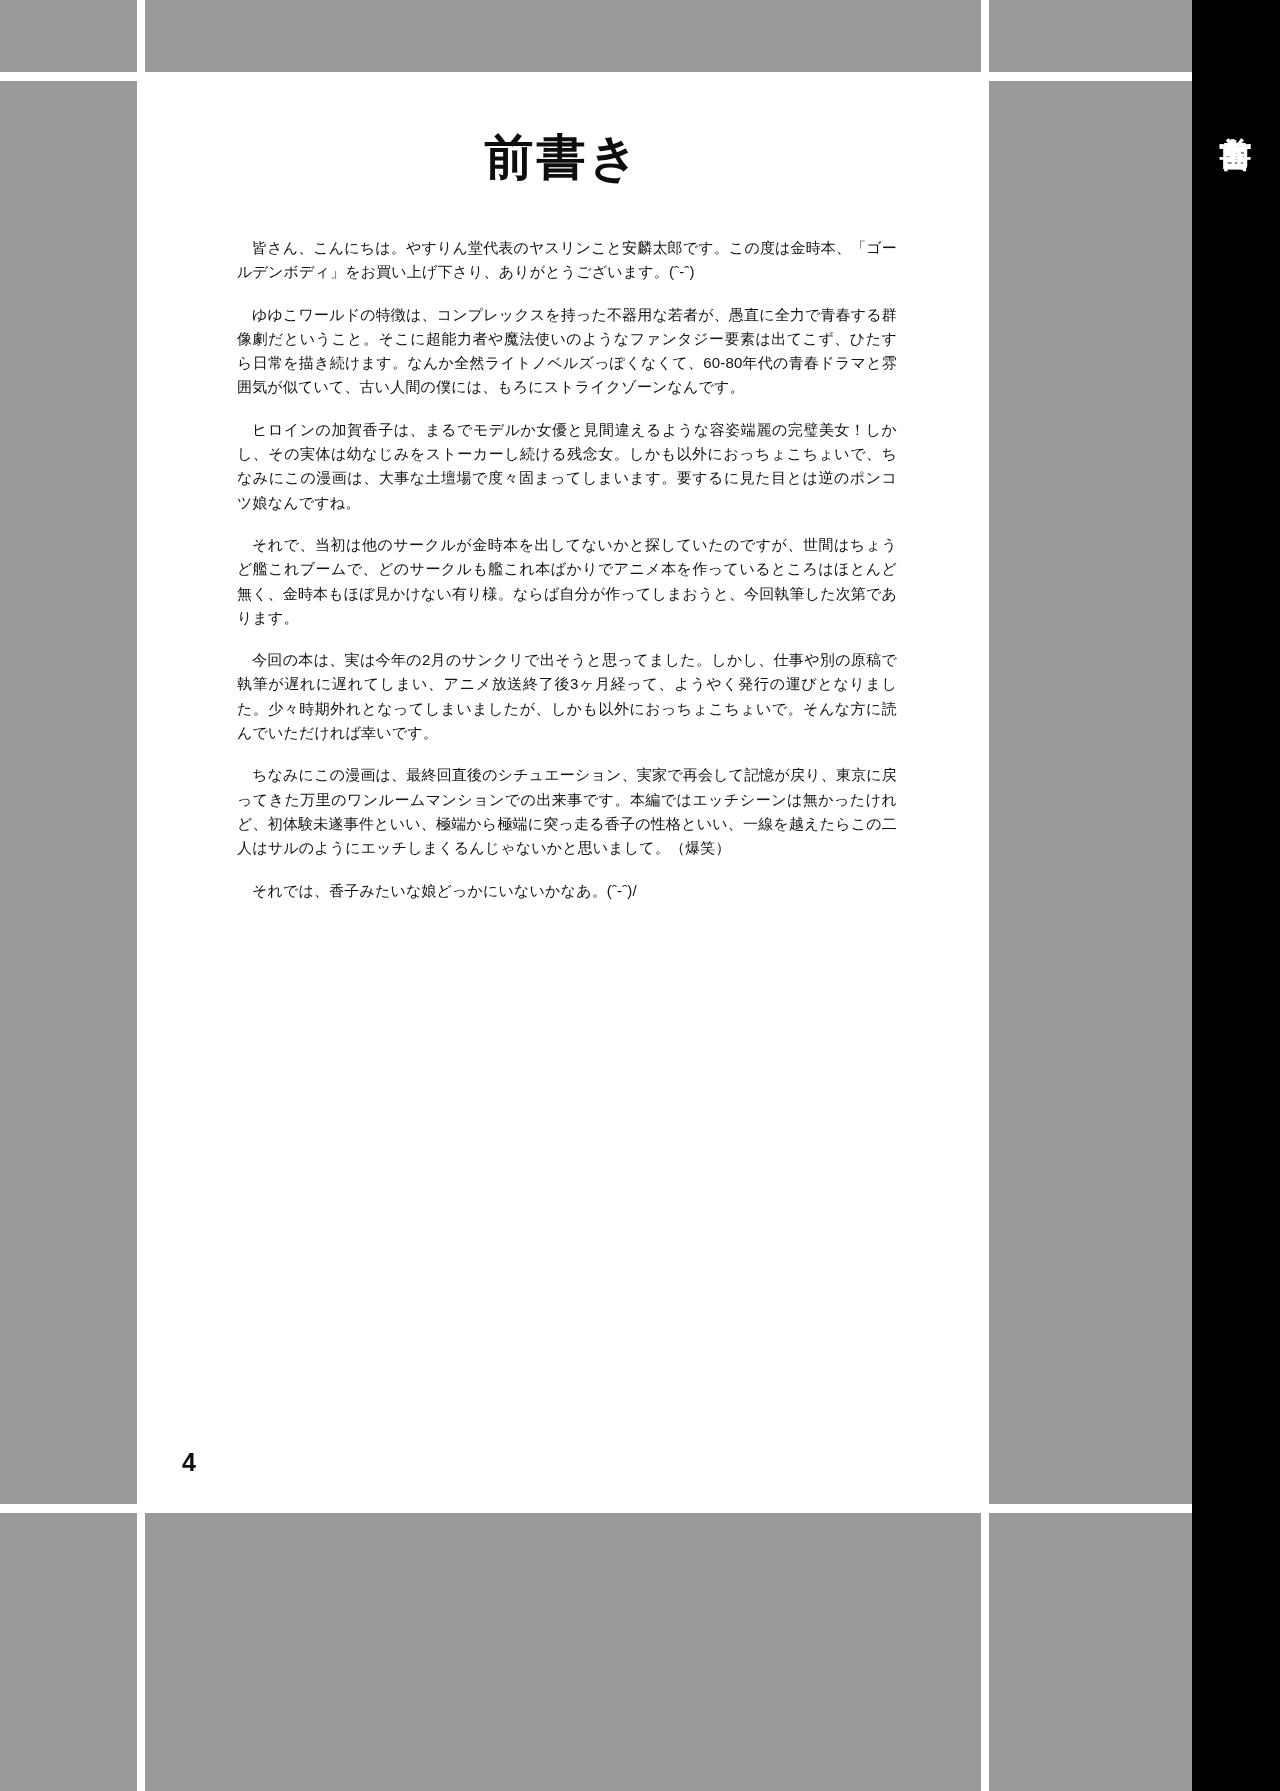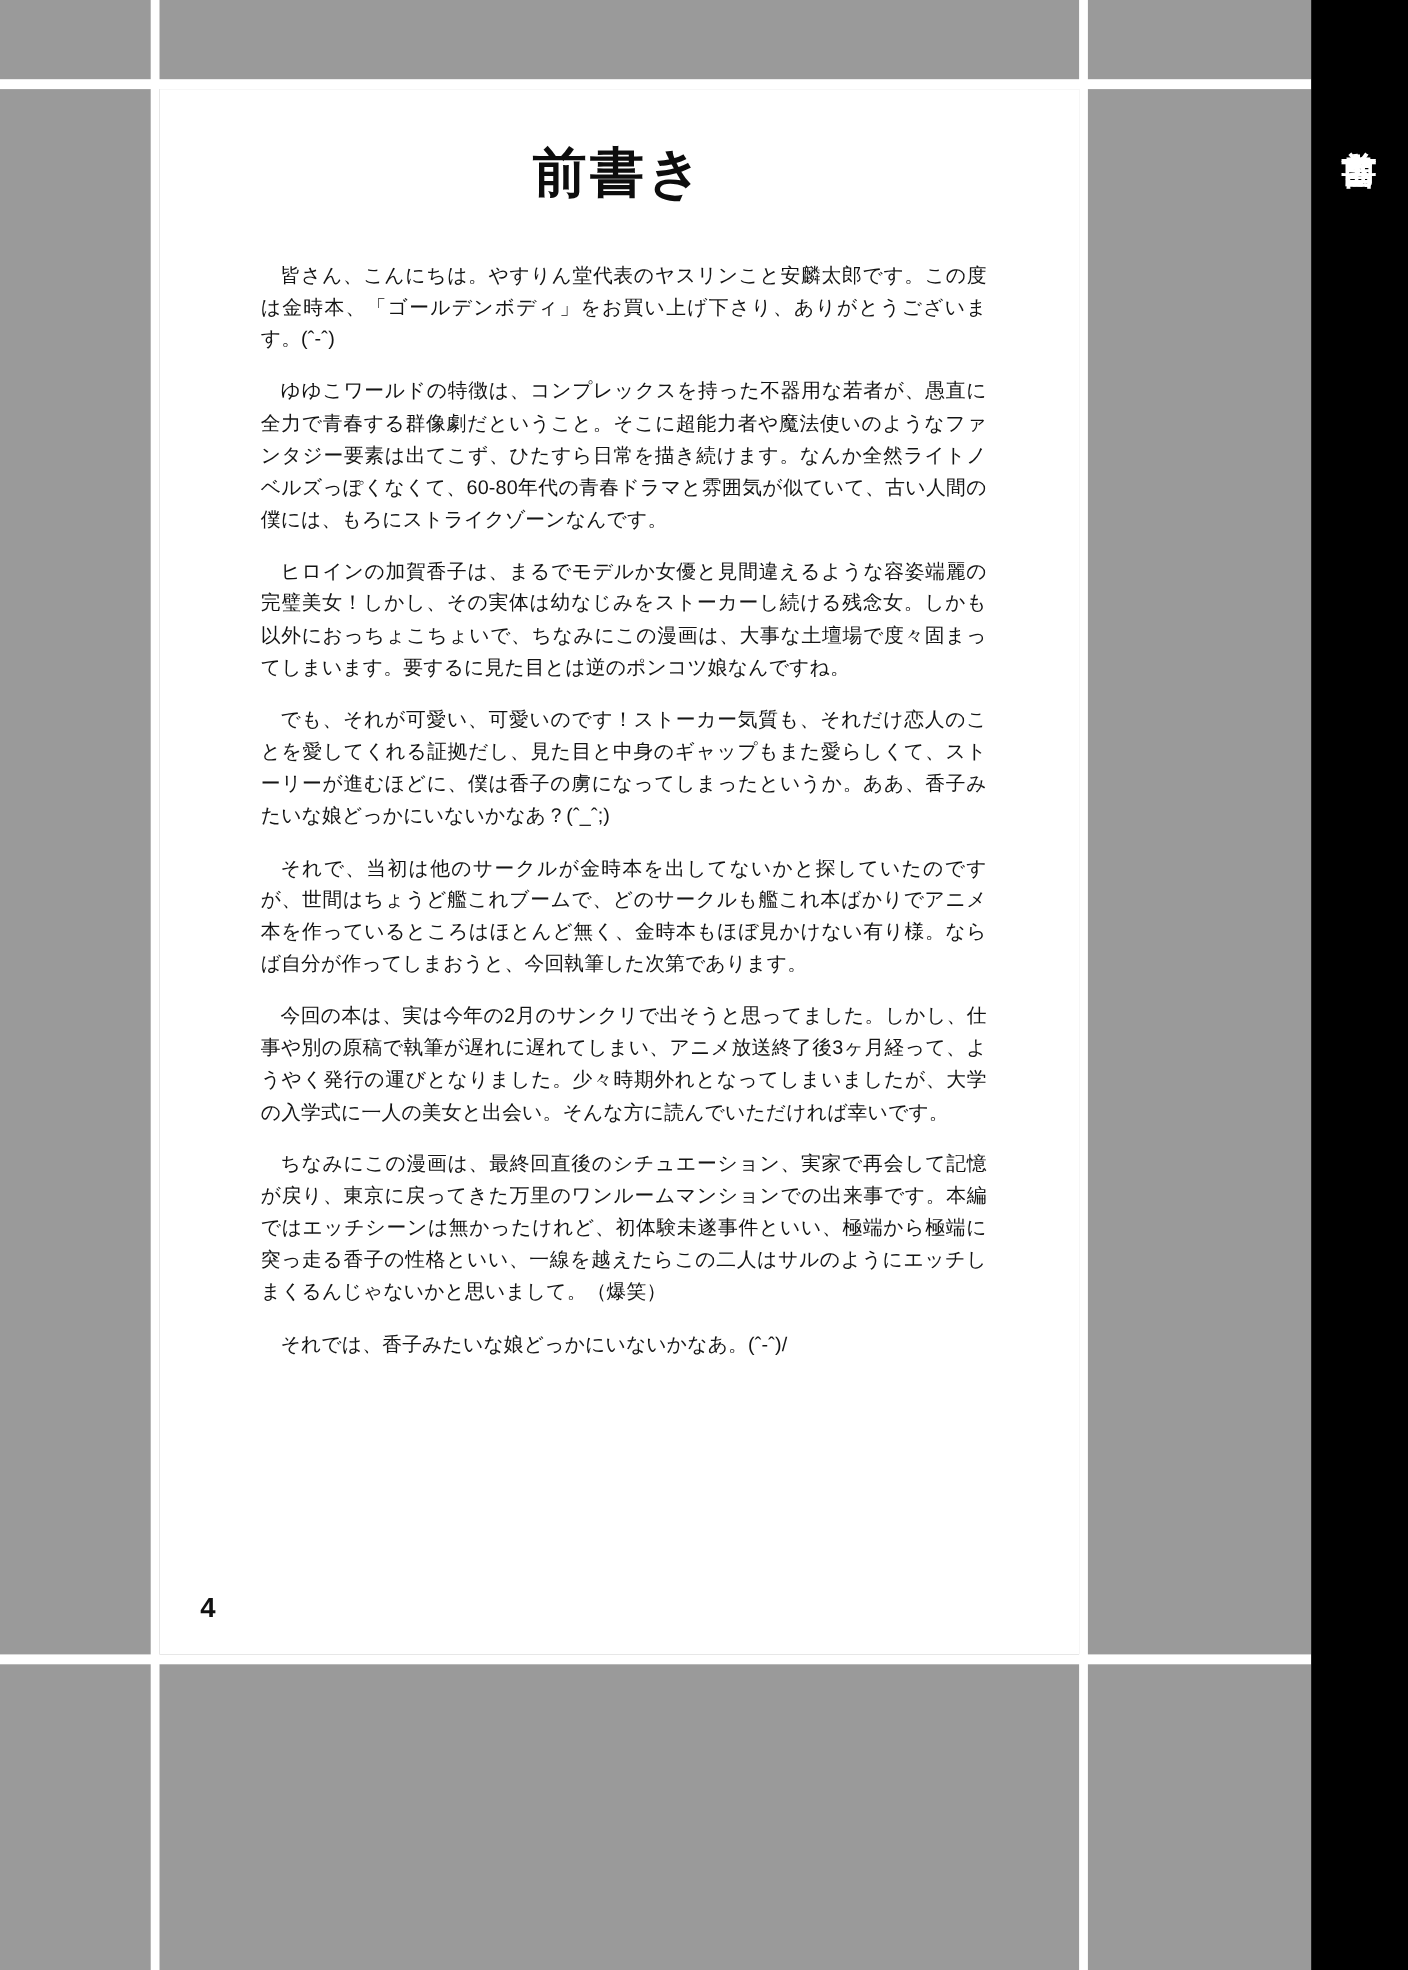--- a/index.html
+++ b/index.html
@@ -108,21 +108,21 @@
     font-weight: bold;
     letter-spacing: 3px;
     color: #0d0d0d;
   }
   .body-text {
     position: absolute;
     left: 92px;
     top: 155px;
     width: 660px;
     color: #141414;
-    font-size: 18px;
+    font-size: 15px;
     line-height: 1.62;
     text-align: justify;
     letter-spacing: 0.15px;
   }
   .body-text p {
     margin: 0 0 18px 0;
     text-indent: 1em;
   }
   .page-number {
     position: absolute;
@@ -148,23 +148,22 @@
   <div class="white-strip-h1"></div>
   <div class="white-strip-h2"></div>
 
   <div class="paper">
     <div class="doc-title">前書き</div>
 
     <div class="body-text">
       <p>皆さん、こんにちは。やすりん堂代表のヤスリンこと安麟太郎です。この度は金時本、「ゴールデンボディ」をお買い上げ下さり、ありがとうございます。(ˆ-ˆ)</p>
       <p>ゆゆこワールドの特徴は、コンプレックスを持った不器用な若者が、愚直に全力で青春する群像劇だということ。そこに超能力者や魔法使いのようなファンタジー要素は出てこず、ひたすら日常を描き続けます。なんか全然ライトノベルズっぽくなくて、60-80年代の青春ドラマと雰囲気が似ていて、古い人間の僕には、もろにストライクゾーンなんです。</p>
       <p>ヒロインの加賀香子は、まるでモデルか女優と見間違えるような容姿端麗の完璧美女！しかし、その実体は幼なじみをストーカーし続ける残念女。しかも以外におっちょこちょいで、ちなみにこの漫画は、大事な土壇場で度々固まってしまいます。要するに見た目とは逆のポンコツ娘なんですね。</p>
-      <p>でも、それが可愛い、可愛いのです！ストーカー気質も、それだけ恋人のことを愛してくれる証拠だし、見た目と中身のギャップもまた愛らしくて、ストーリーが進むほどに、僕は香子の虜になってしまったというか。ああ、香子みたいな娘どっかにいないかなあ？(ˆ_ˆ;)</p>
       <p>それで、当初は他のサークルが金時本を出してないかと探していたのですが、世間はちょうど艦これブームで、どのサークルも艦これ本ばかりでアニメ本を作っているところはほとんど無く、金時本もほぼ見かけない有り様。ならば自分が作ってしまおうと、今回執筆した次第であります。</p>
-      <p>今回の本は、実は今年の2月のサンクリで出そうと思ってました。しかし、仕事や別の原稿で執筆が遅れに遅れてしまい、アニメ放送終了後3ヶ月経って、ようやく発行の運びとなりました。少々時期外れとなってしまいましたが、大学の入学式に一人の美女と出会い。そんな方に読んでいただければ幸いです。</p>
+      <p>今回の本は、実は今年の2月のサンクリで出そうと思ってました。しかし、仕事や別の原稿で執筆が遅れに遅れてしまい、アニメ放送終了後3ヶ月経って、ようやく発行の運びとなりました。少々時期外れとなってしまいましたが、しかも以外におっちょこちょいで。そんな方に読んでいただければ幸いです。</p>
       <p>ちなみにこの漫画は、最終回直後のシチュエーション、実家で再会して記憶が戻り、東京に戻ってきた万里のワンルームマンションでの出来事です。本編ではエッチシーンは無かったけれど、初体験未遂事件といい、極端から極端に突っ走る香子の性格といい、一線を越えたらこの二人はサルのようにエッチしまくるんじゃないかと思いまして。（爆笑）</p>
       <p>それでは、香子みたいな娘どっかにいないかなあ。(ˆ-ˆ)/</p>
     </div>
 
     <div class="page-number">4</div>
   </div>
 
   <div class="edge-tab">
     <div class="edge-tab-label-wrap">前書き</div>
   </div>

